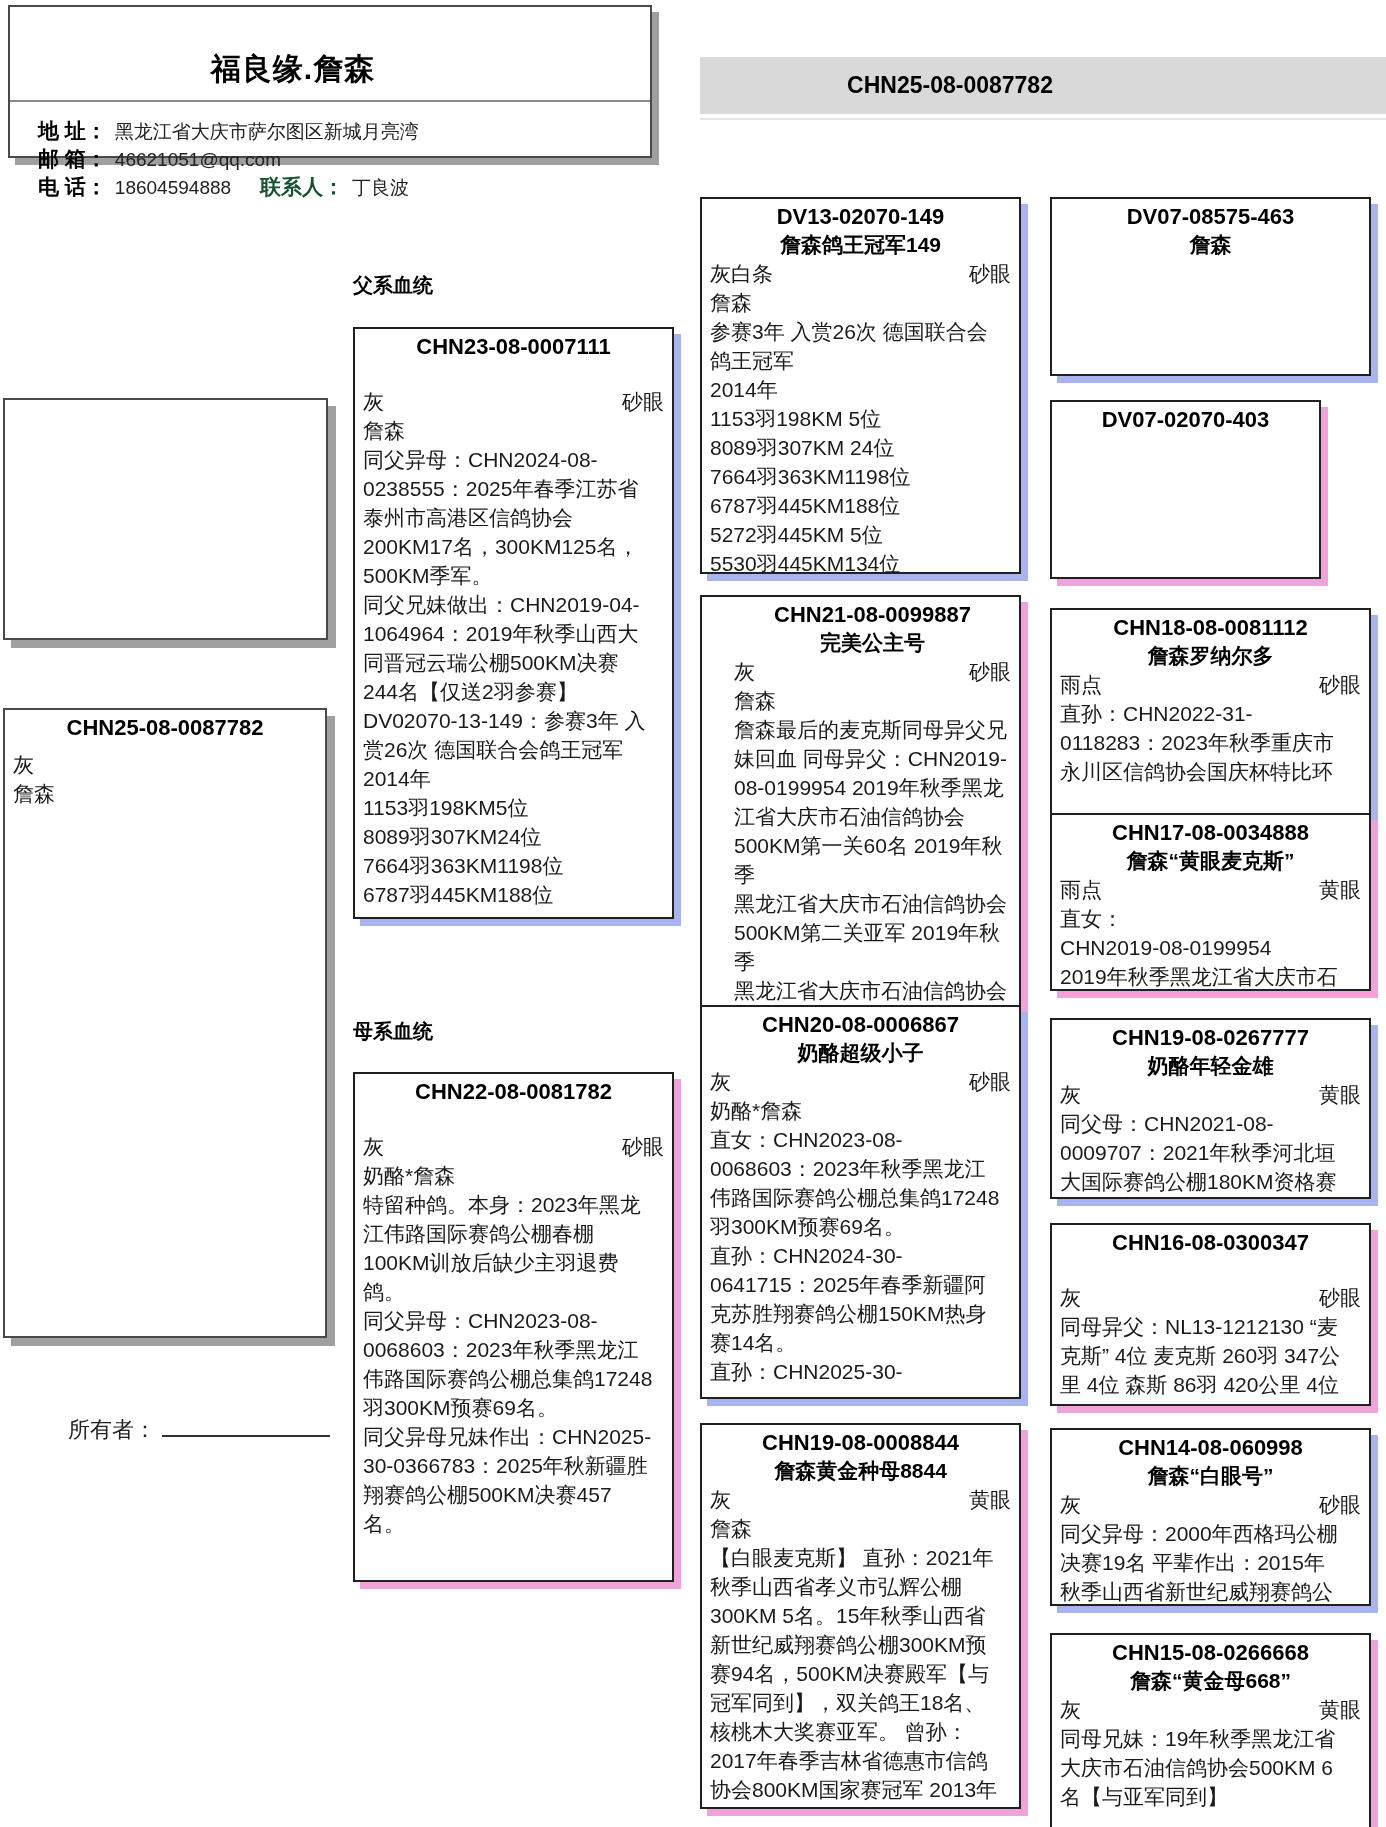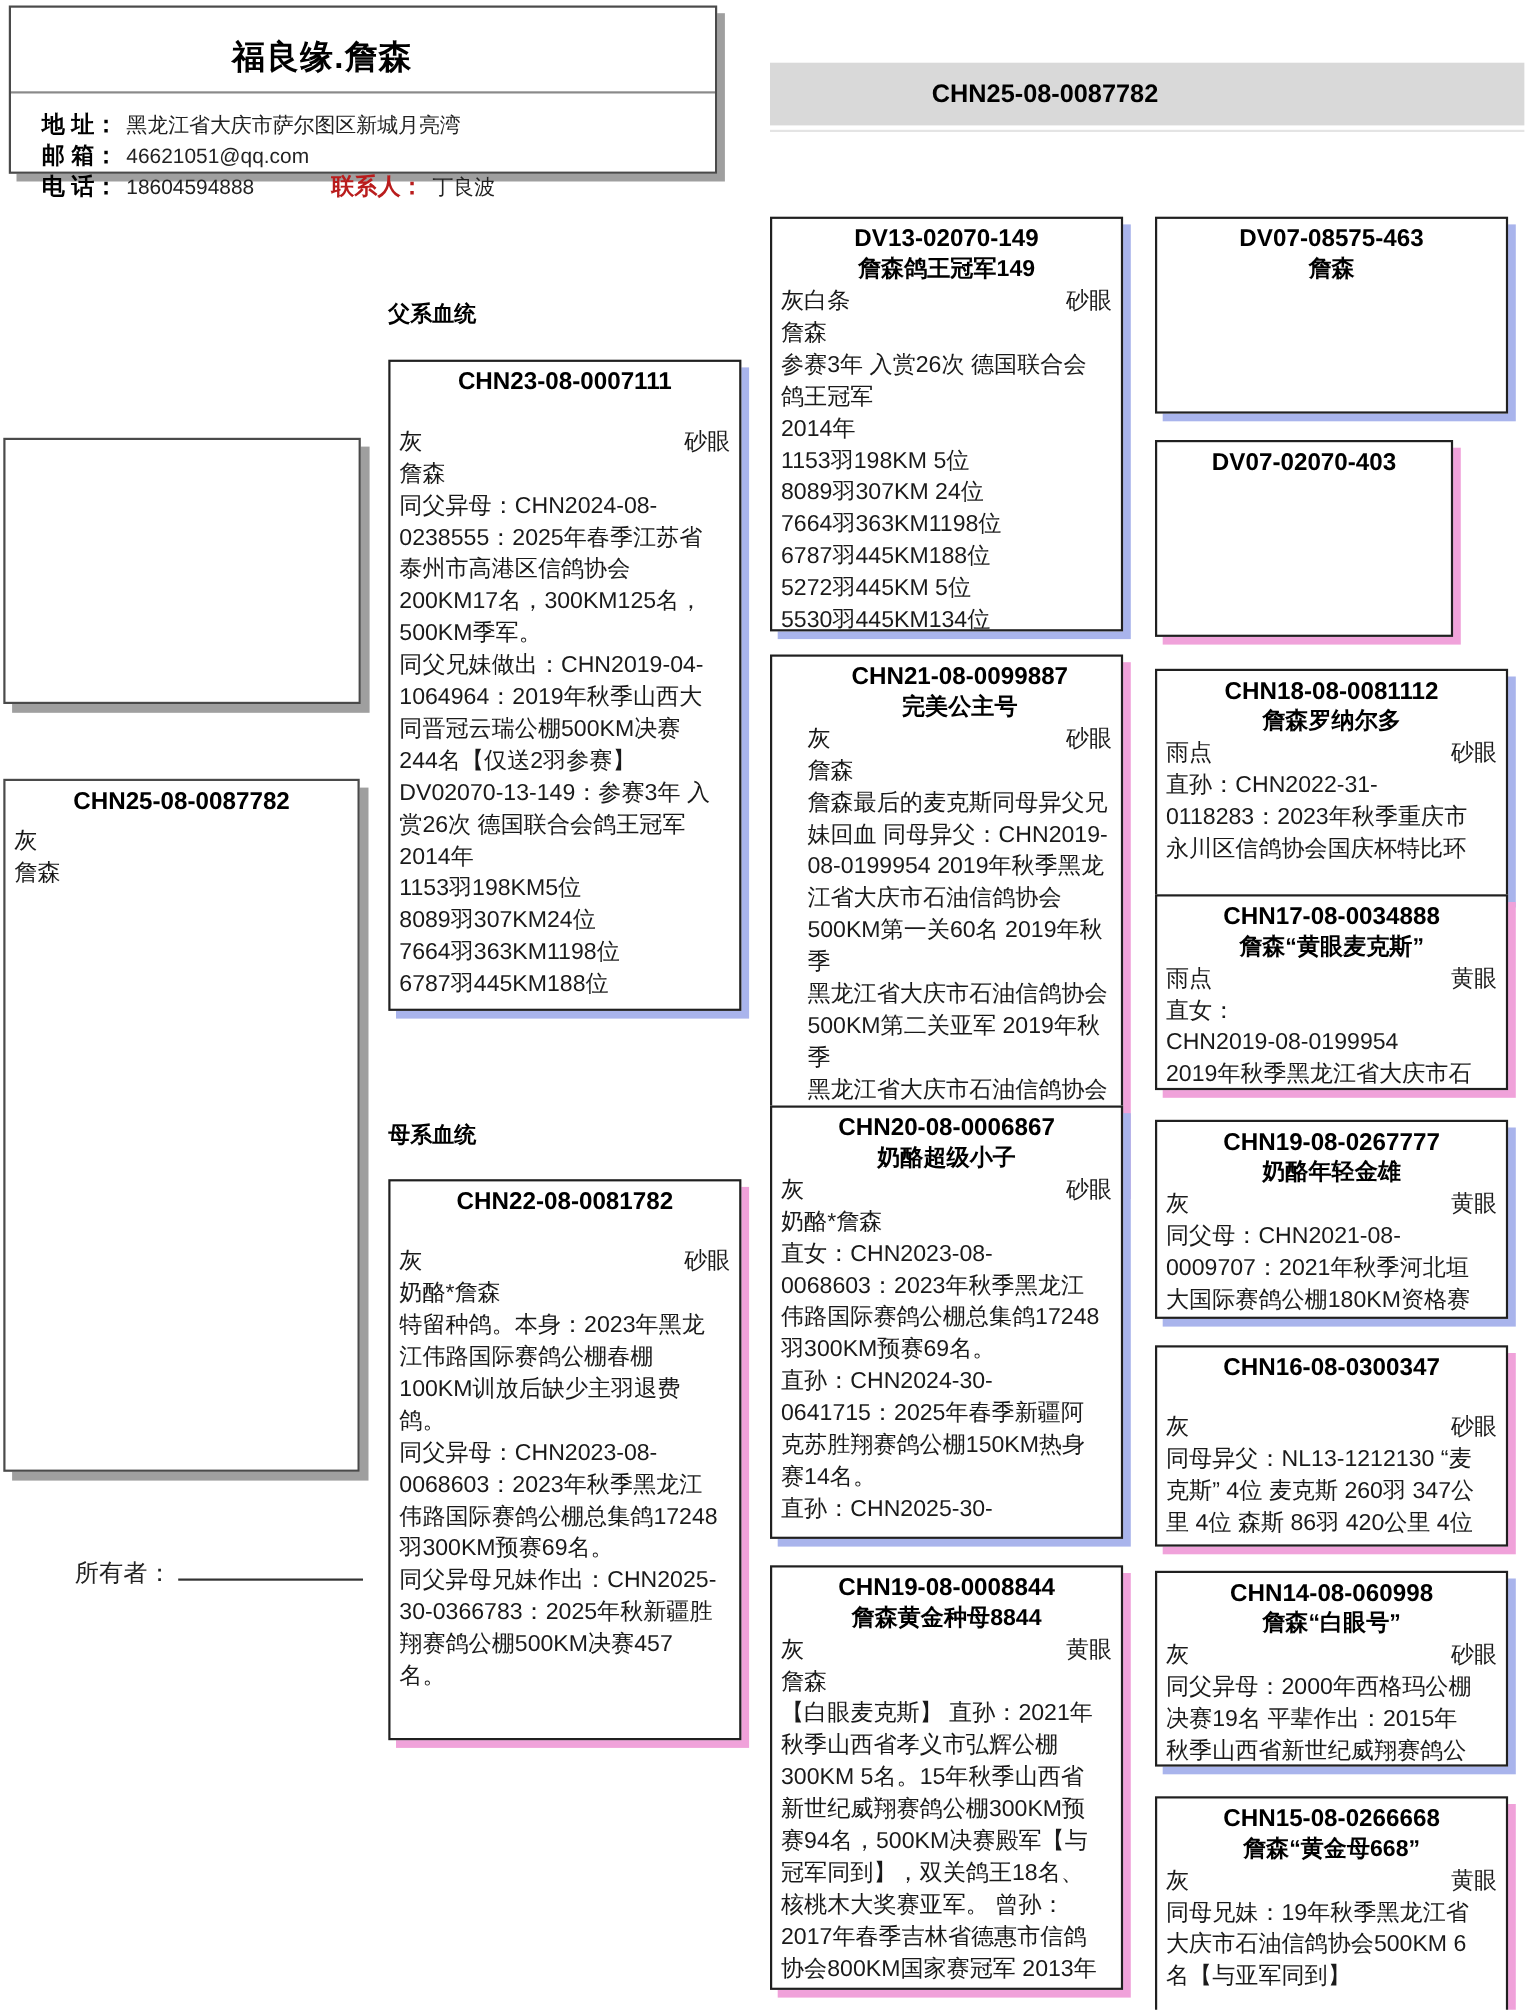--- a/index.html
+++ b/index.html
@@ -10,28 +10,28 @@
   }
   *{box-sizing:border-box;}
 
   
   #header-card{
     position:absolute;left:8px;top:5px;width:644px;height:153px;
     border:2px solid #4a4a4a;background:#fff;box-shadow:7px 7px 0 #9f9f9f;
   }
   .hc-title{
     width:566px;text-align:center;font-weight:bold;font-size:30px;
-    padding-top:25px;letter-spacing:1px;color:#000;
+    padding-top:8px;letter-spacing:1px;color:#000;margin-top:34px;
   }
   .hc-rule{border:none;border-top:2px solid #8a8a8a;margin:10px 0 0 0;}
   .hc-rows{padding:16px 0 0 28px;}
   .hc-row{line-height:26px;white-space:nowrap;}
   .hc-label{font-weight:bold;font-size:21px;color:#000;}
   .hc-value{font-size:19px;color:#222;padding-left:8px;}
-  .hc-label2{font-weight:bold;font-size:21px;color:#b91c1c;margin-left:70px;}
+  .hc-label2{font-weight:bold;font-size:21px;color:#14532d;margin-left:29px;}
 
   
   #ring-bar{
     position:absolute;left:700px;top:57px;width:686px;height:57px;
     background:#d9d9d9;
   }
   #ring-bar::after{
     content:"";position:absolute;left:0;right:0;bottom:-6px;height:2px;background:#e4e4e4;
   }
   #ring-bar .rb-text{

